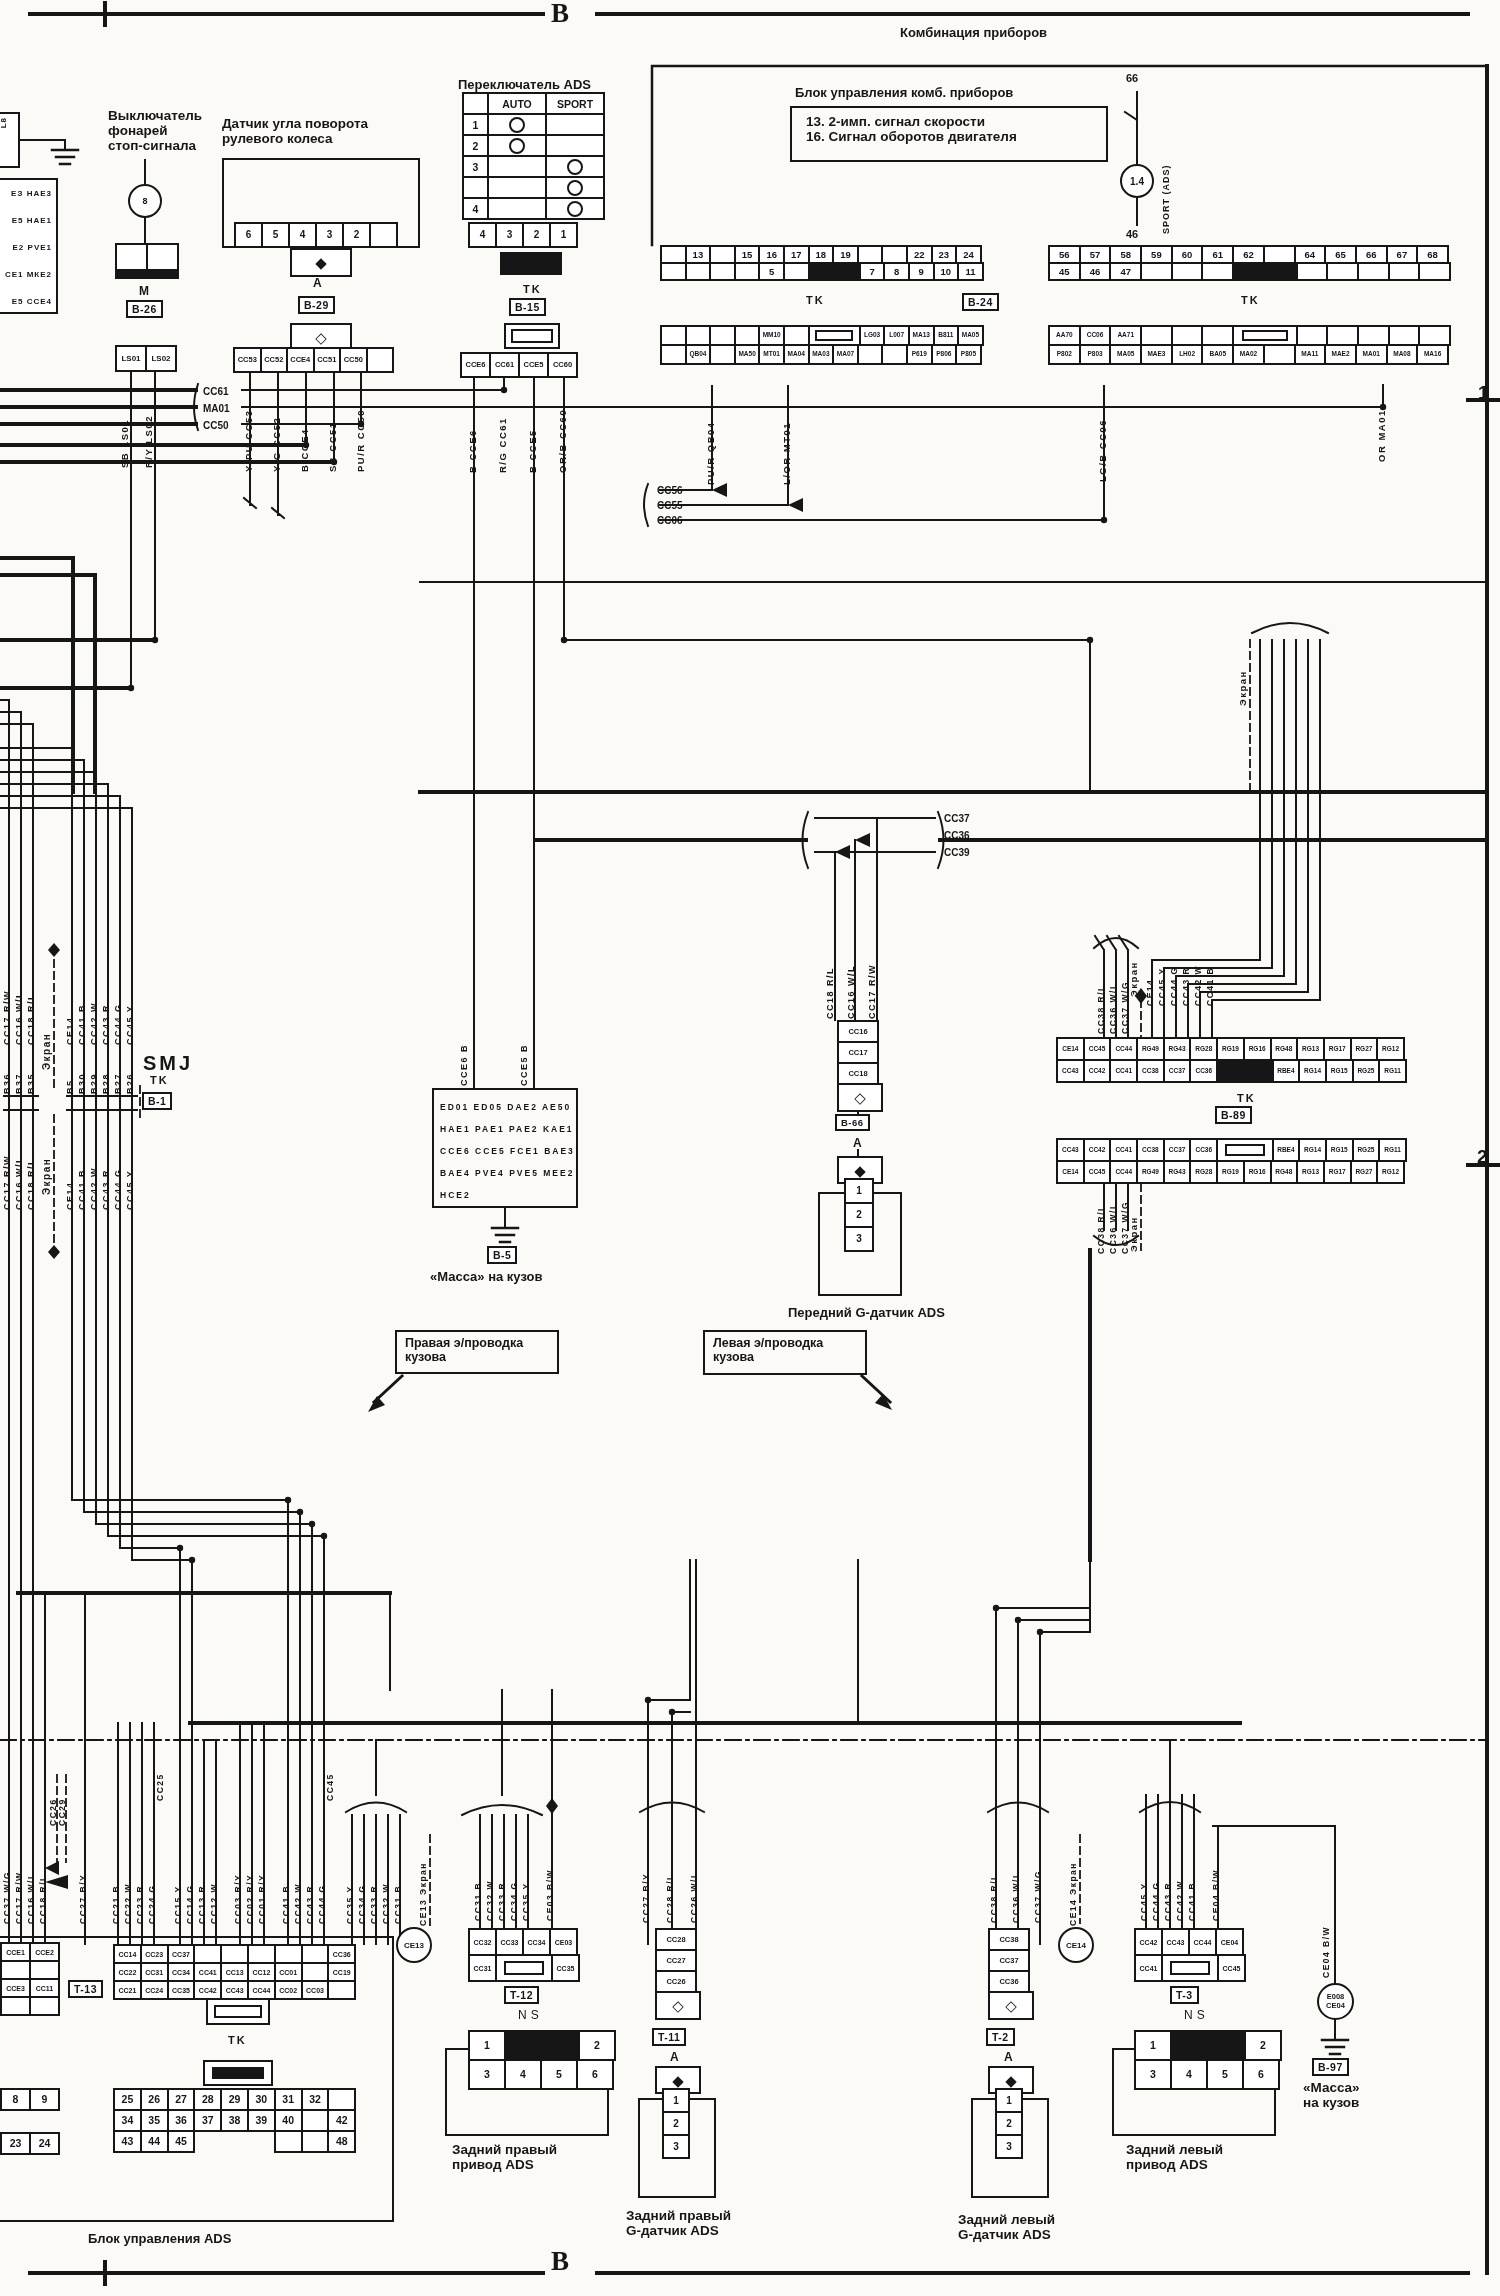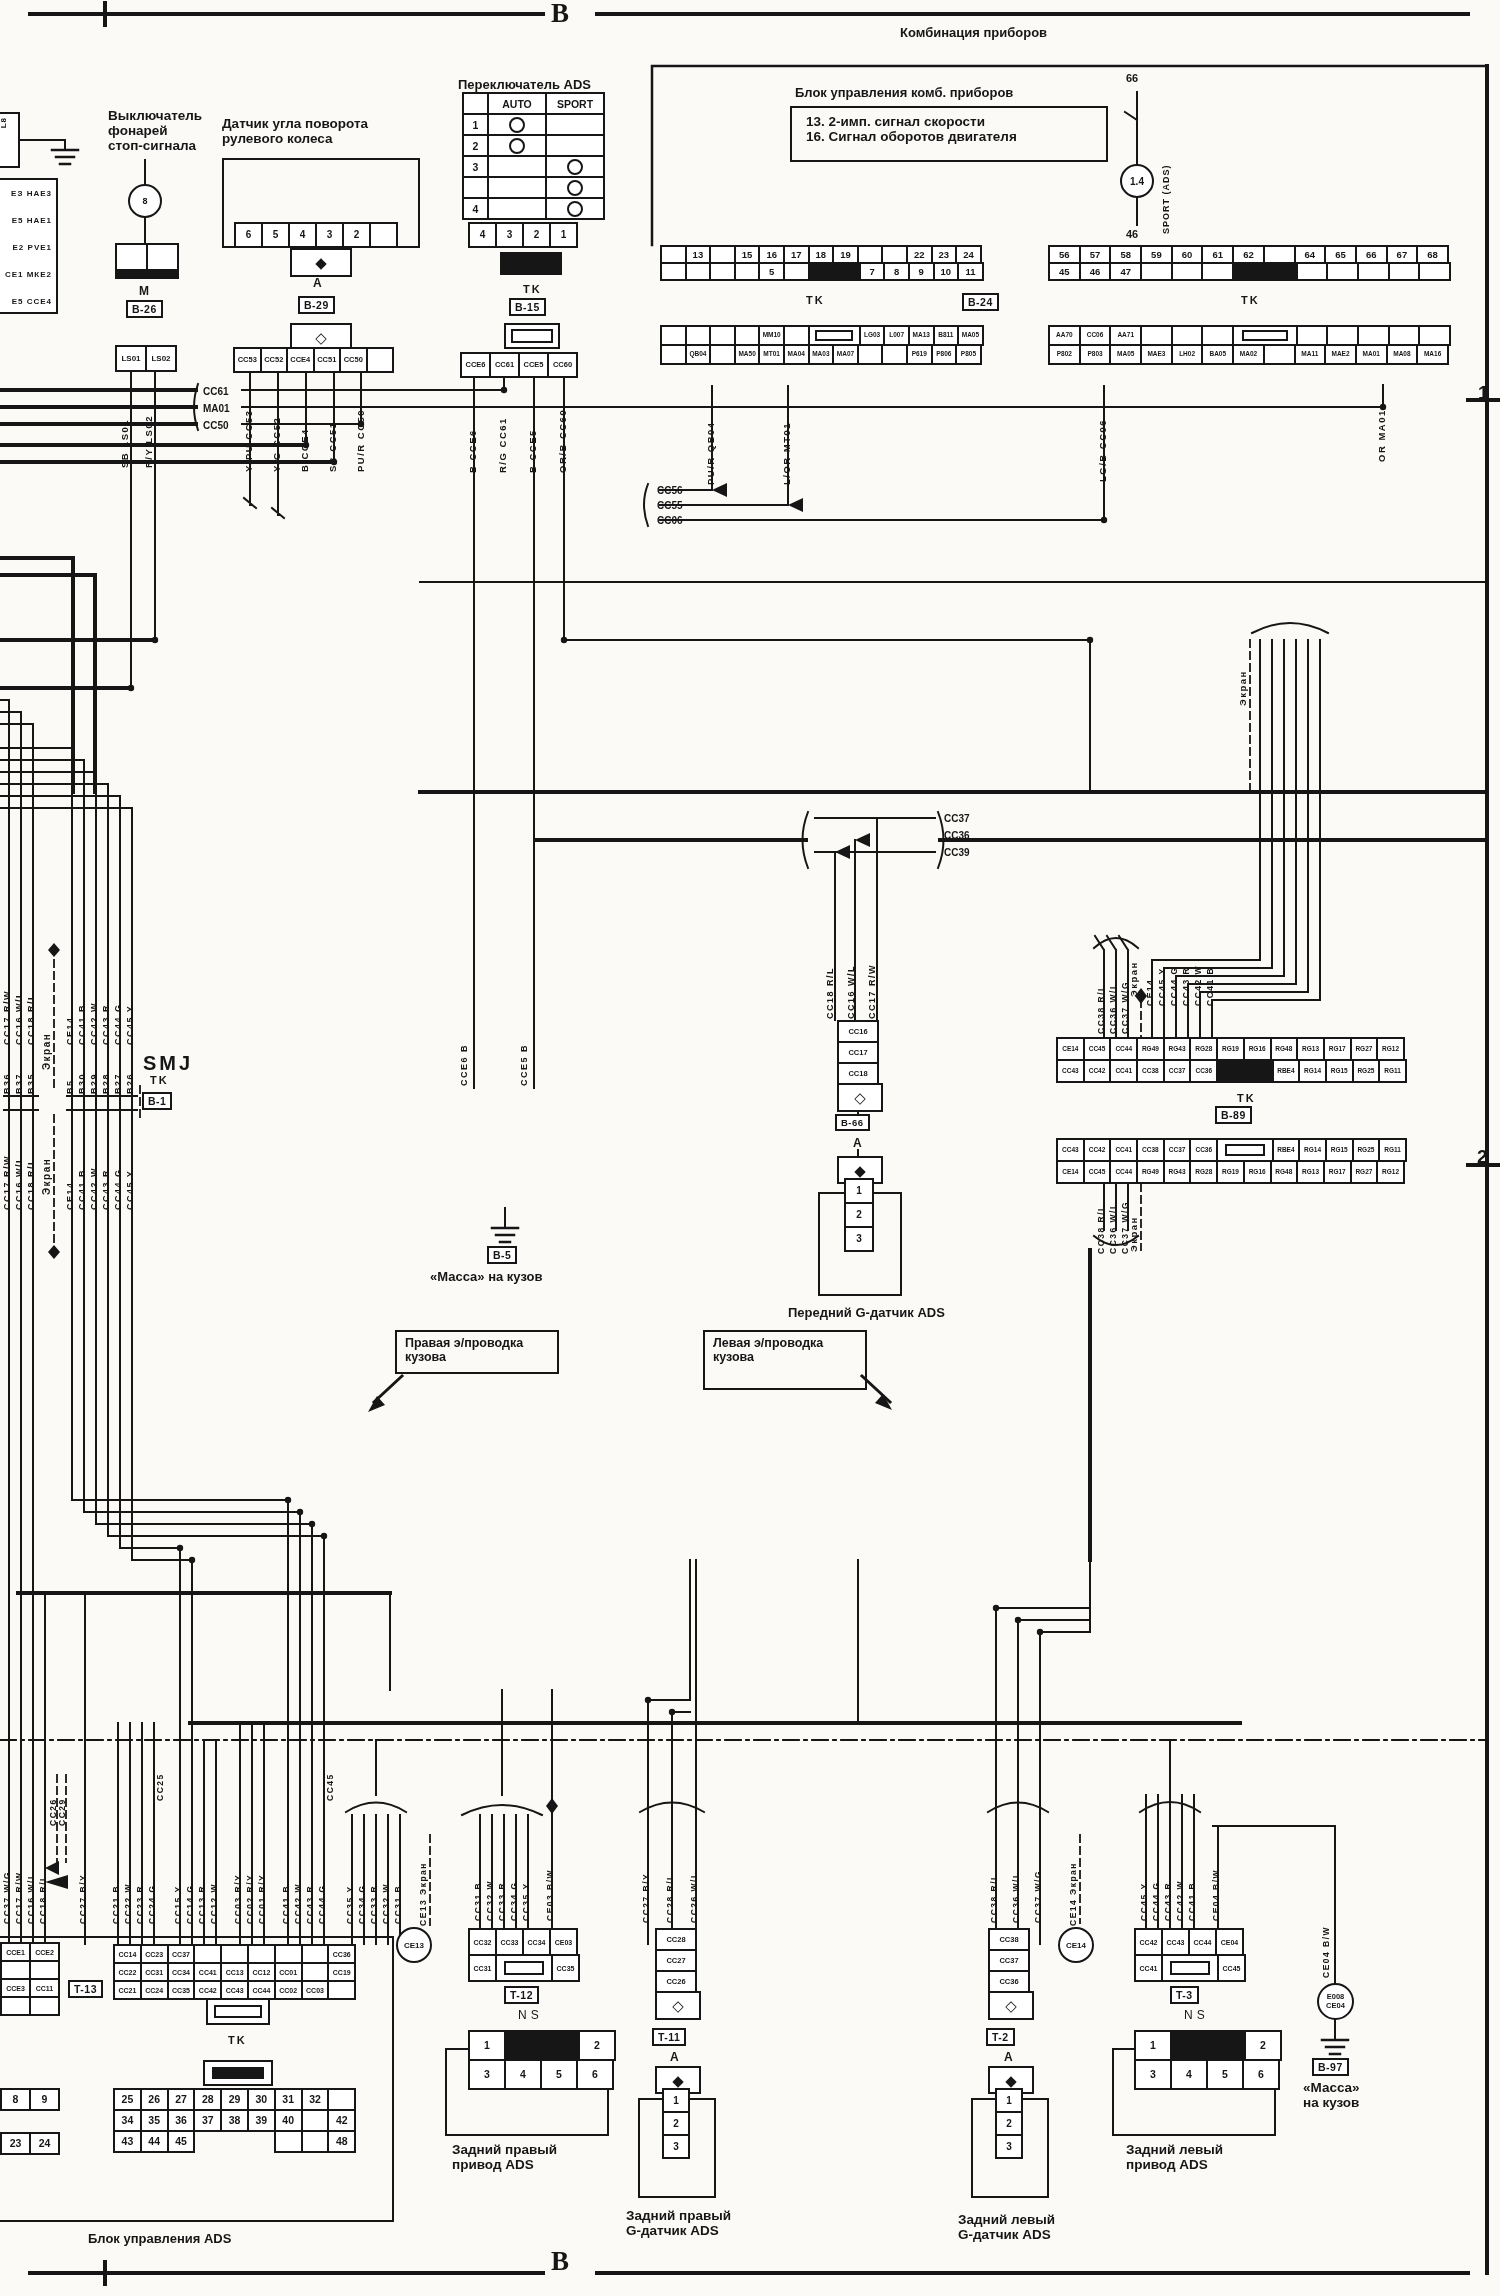--- a/index.html
+++ b/index.html
@@ -521,20 +521,27 @@
       <span class="wlabel">CC45 Y</span>
     </div>
 <div class="abs" style="left:143px;top:1052px;font-weight:700;font-size:20px;letter-spacing:3px">SMJ</div>
 <div class="abs small" style="left:150px;top:1074px;letter-spacing:2px">TK</div>
 <div class="abs refbox" style="left:142px;top:1092px">B-1</div>
 
 <div class="abs wlabels" style="left:460px;top:1022px;--g:48px;--lh:64px;--fs:9px">
       <span class="wlabel">CCE6 B</span>
       <span class="wlabel">CCE5 B</span>
     </div>
+<div class="abs box grows" style="left:432px;top:1088px;width:146px;height:120px;padding:6px 0 0 6px">
+      <span class="grow">ED01 ED05 DAE2 AE50</span>
+      <span class="grow">HAE1 PAE1 PAE2 KAE1</span>
+      <span class="grow">CCE6 CCE5 FCE1 BAE3</span>
+      <span class="grow">BAE4 PVE4 PVE5 MEE2</span>
+      <span class="grow">HCE2</span>
+    </div>
 <div class="abs refbox" style="left:487px;top:1246px">B-5</div>
 <div class="abs lbl" style="left:430px;top:1270px">«Масса» на кузов</div>
 
 <div class="abs wlabels" style="left:826px;top:945px;--g:9px;--lh:74px;--fs:9px">
       <span class="wlabel">CC18 R/L</span>
       <span class="wlabel">CC16 W/L</span>
       <span class="wlabel">CC17 R/W</span>
     </div>
 <div class="abs cells vert" style="left:837px;top:1020px;--w:42px;--h:23px;--fs:7.5px">
       <span class="cell">CC16</span>
@@ -638,21 +645,21 @@
   <span class="wlabel">Экран</span>
     </div>
 <div class="abs wlabels" style="left:1238px;top:640px;--lh:66px;--fs:9.5px">
   <span class="wlabel">Экран</span>
     </div>
 
 <div class="abs box tlines" style="left:395px;top:1330px;width:164px;height:44px;padding:4px 0 0 8px;--fs:12.5px">
       <span class="tline">Правая э/проводка</span>
       <span class="tline">кузова</span>
     </div>
-<div class="abs box tlines" style="left:703px;top:1330px;width:164px;height:60px;padding:4px 0 8px 8px;--fs:12.5px">
+<div class="abs box tlines" style="left:703px;top:1330px;width:164px;height:45px;padding:4px 0 8px 8px;--fs:12.5px">
       <span class="tline">Левая э/проводка</span>
       <span class="tline">кузова</span>
     </div>
 
 <div class="abs box" style="left:-6px;top:1936px;width:400px;height:286px"></div>
 <div class="abs wlabels" style="left:3px;top:1848px;--lh:76px;--fs:8.5px">
       <span class="wlabel">CC37 W/G</span>
       <span class="wlabel">CC17 R/W</span>
       <span class="wlabel">CC16 W/L</span>
       <span class="wlabel">CC18 R/L</span>

